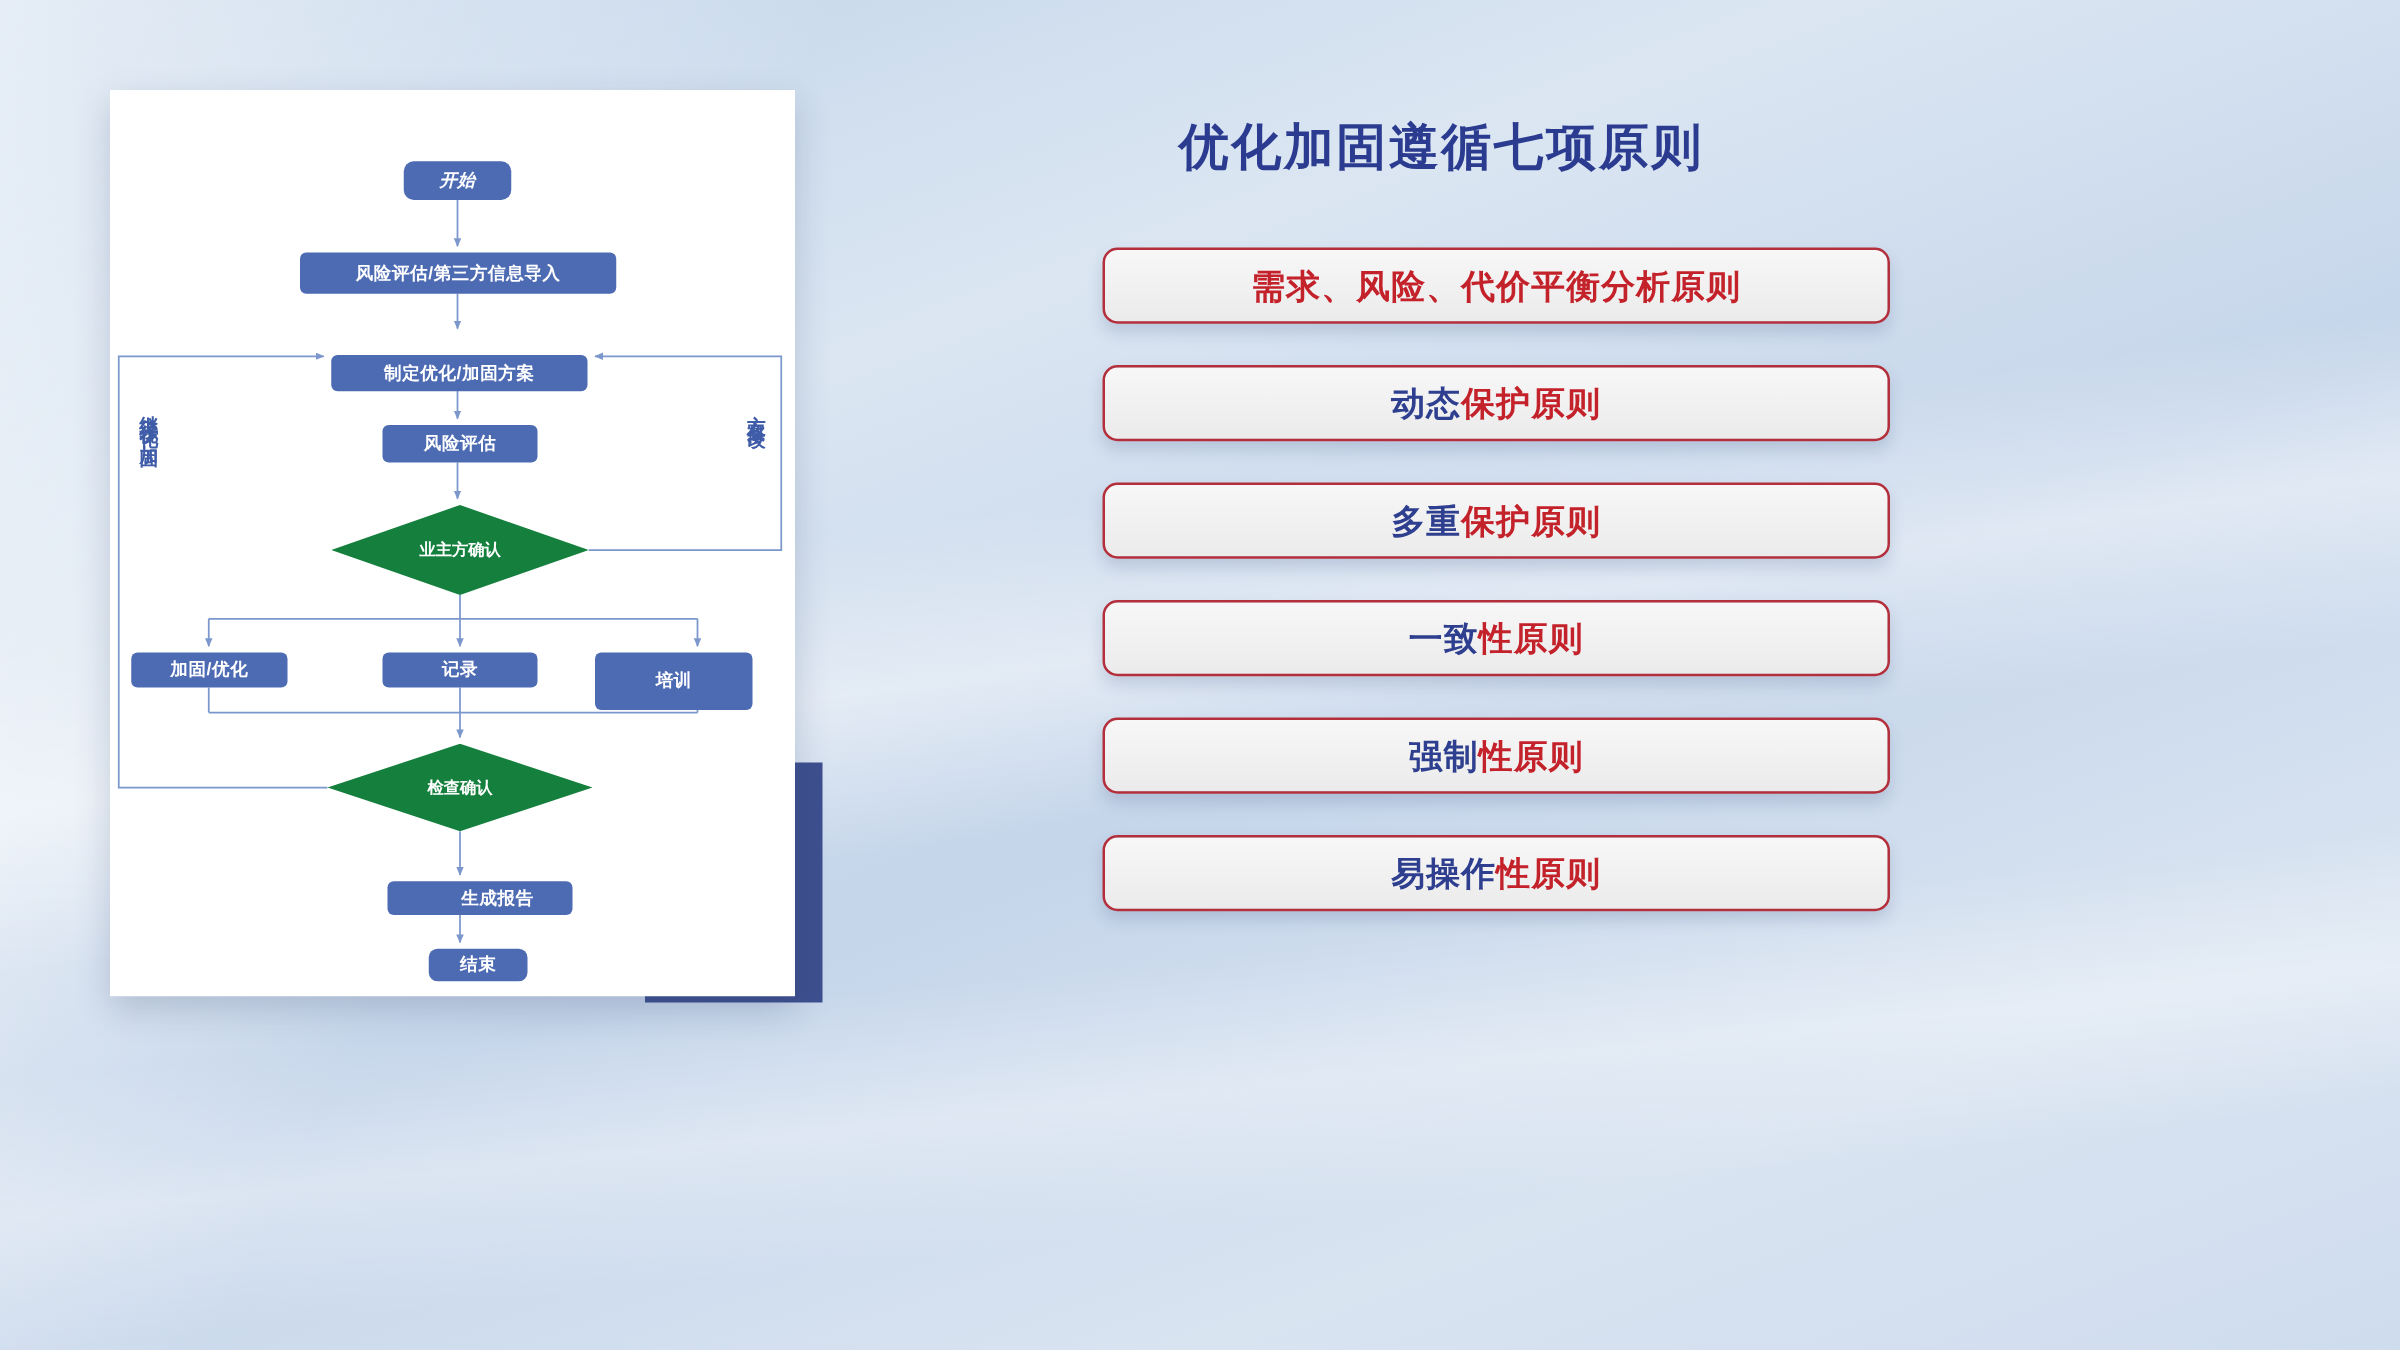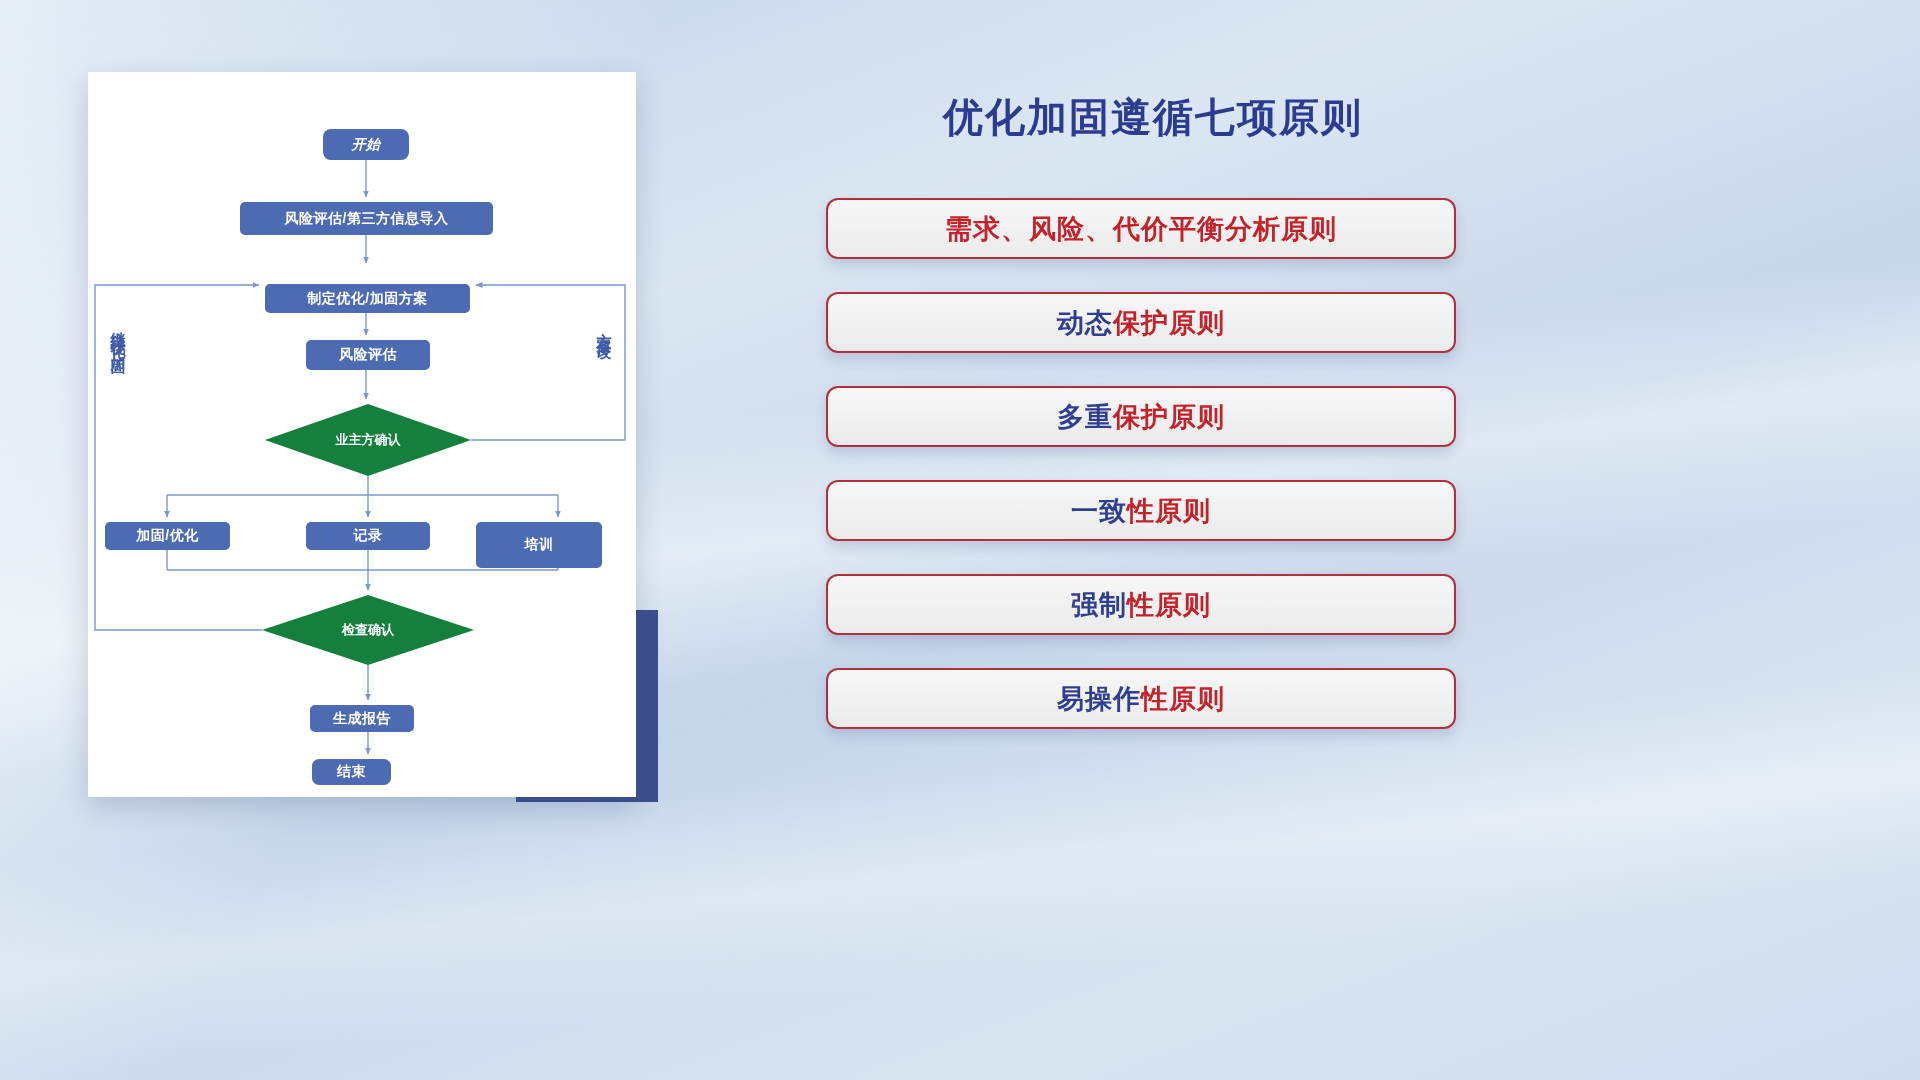--- a/index.html
+++ b/index.html
@@ -29,35 +29,35 @@
 
   .node{position:absolute;background:#4d6bb3;color:#ffffff;display:flex;align-items:center;justify-content:center;
     font-size:14px;font-weight:bold;border-radius:5px;letter-spacing:.5px;}
   .n-start{left:235px;top:57px;width:86px;height:31px;border-radius:8px;font-style:italic;}
   .n-risk{left:152px;top:130px;width:253px;height:33px;}
   .n-plan{left:177px;top:212px;width:205px;height:29px;}
   .n-submit{left:218px;top:268px;width:124px;height:30px;}
   .n-reinforce{left:17px;top:450px;width:125px;height:28px;}
   .n-record{left:218px;top:450px;width:124px;height:28px;}
   .n-training{left:388px;top:450px;width:126px;height:46px;}
-  .n-report{left:222px;top:633px;width:104px;height:27px;}
-  .n-end{left:224px;top:687px;width:79px;height:26px;border-radius:7px;}
+  .n-report{left:222px;top:633px;width:120px;height:27px;padding-left:28px;}
+  .n-end{left:255px;top:687px;width:79px;height:26px;border-radius:7px;}
   .diamond{position:absolute;background:#15803d;color:#fff;display:flex;align-items:center;justify-content:center;
     font-size:13px;font-weight:bold;clip-path:polygon(50% 0,100% 50%,50% 100%,0 50%);border-radius:0;}
   .d-owner{left:177px;top:332px;width:206px;height:72px;}
   .d-check{left:174px;top:523px;width:212px;height:70px;}
 
   .vlabel{position:absolute;writing-mode:vertical-rl;color:#3f5ca8;font-size:15px;font-weight:bold;letter-spacing:4px;}
   .v-left{left:20px;top:248px;height:210px;}
   .v-right{left:506px;top:248px;height:160px;}
 
   
   .page-title{position:absolute;left:838px;top:90px;width:630px;text-align:center;margin:0;
     font-size:40px;font-weight:bold;color:#2b3b90;letter-spacing:2px;}
-  .principles{position:absolute;left:826px;top:198px;width:630px;display:flex;flex-direction:column;gap:33px;}
+  .principles{position:absolute;left:882px;top:198px;width:630px;display:flex;flex-direction:column;gap:33px;}
   .principle{height:57px;border-radius:12px;border:2px solid #b22f3b;
     background:linear-gradient(#f8f7f7,#ecebeb);
     box-shadow:0 7px 12px rgba(55,75,125,.18);
     display:flex;align-items:center;justify-content:center;
     font-size:27px;font-weight:bold;letter-spacing:1px;}
   .principle .navy{color:#2e3f8f;}
   .principle .red{color:#c4222b;}
 </style>
 </head>
 <body>

